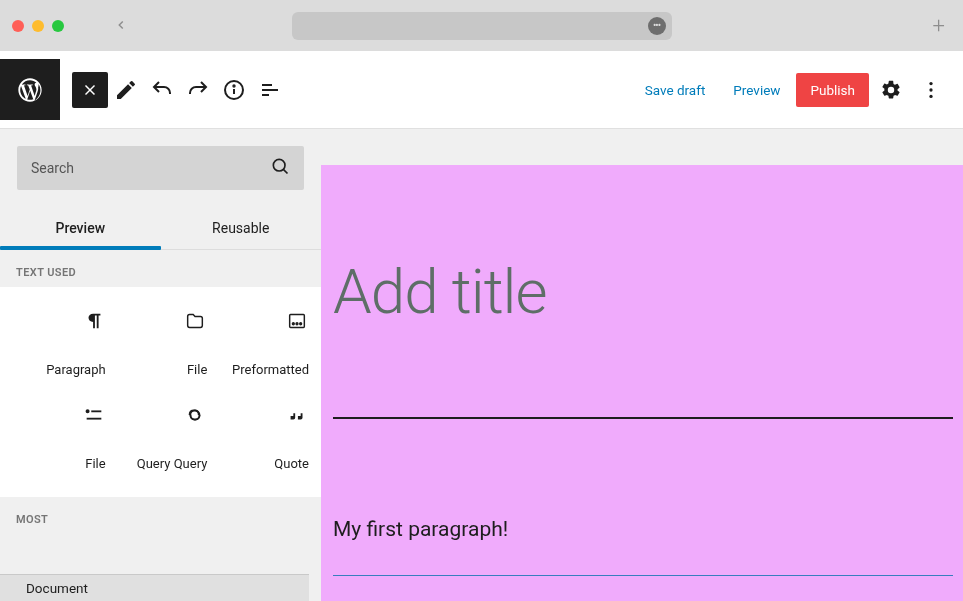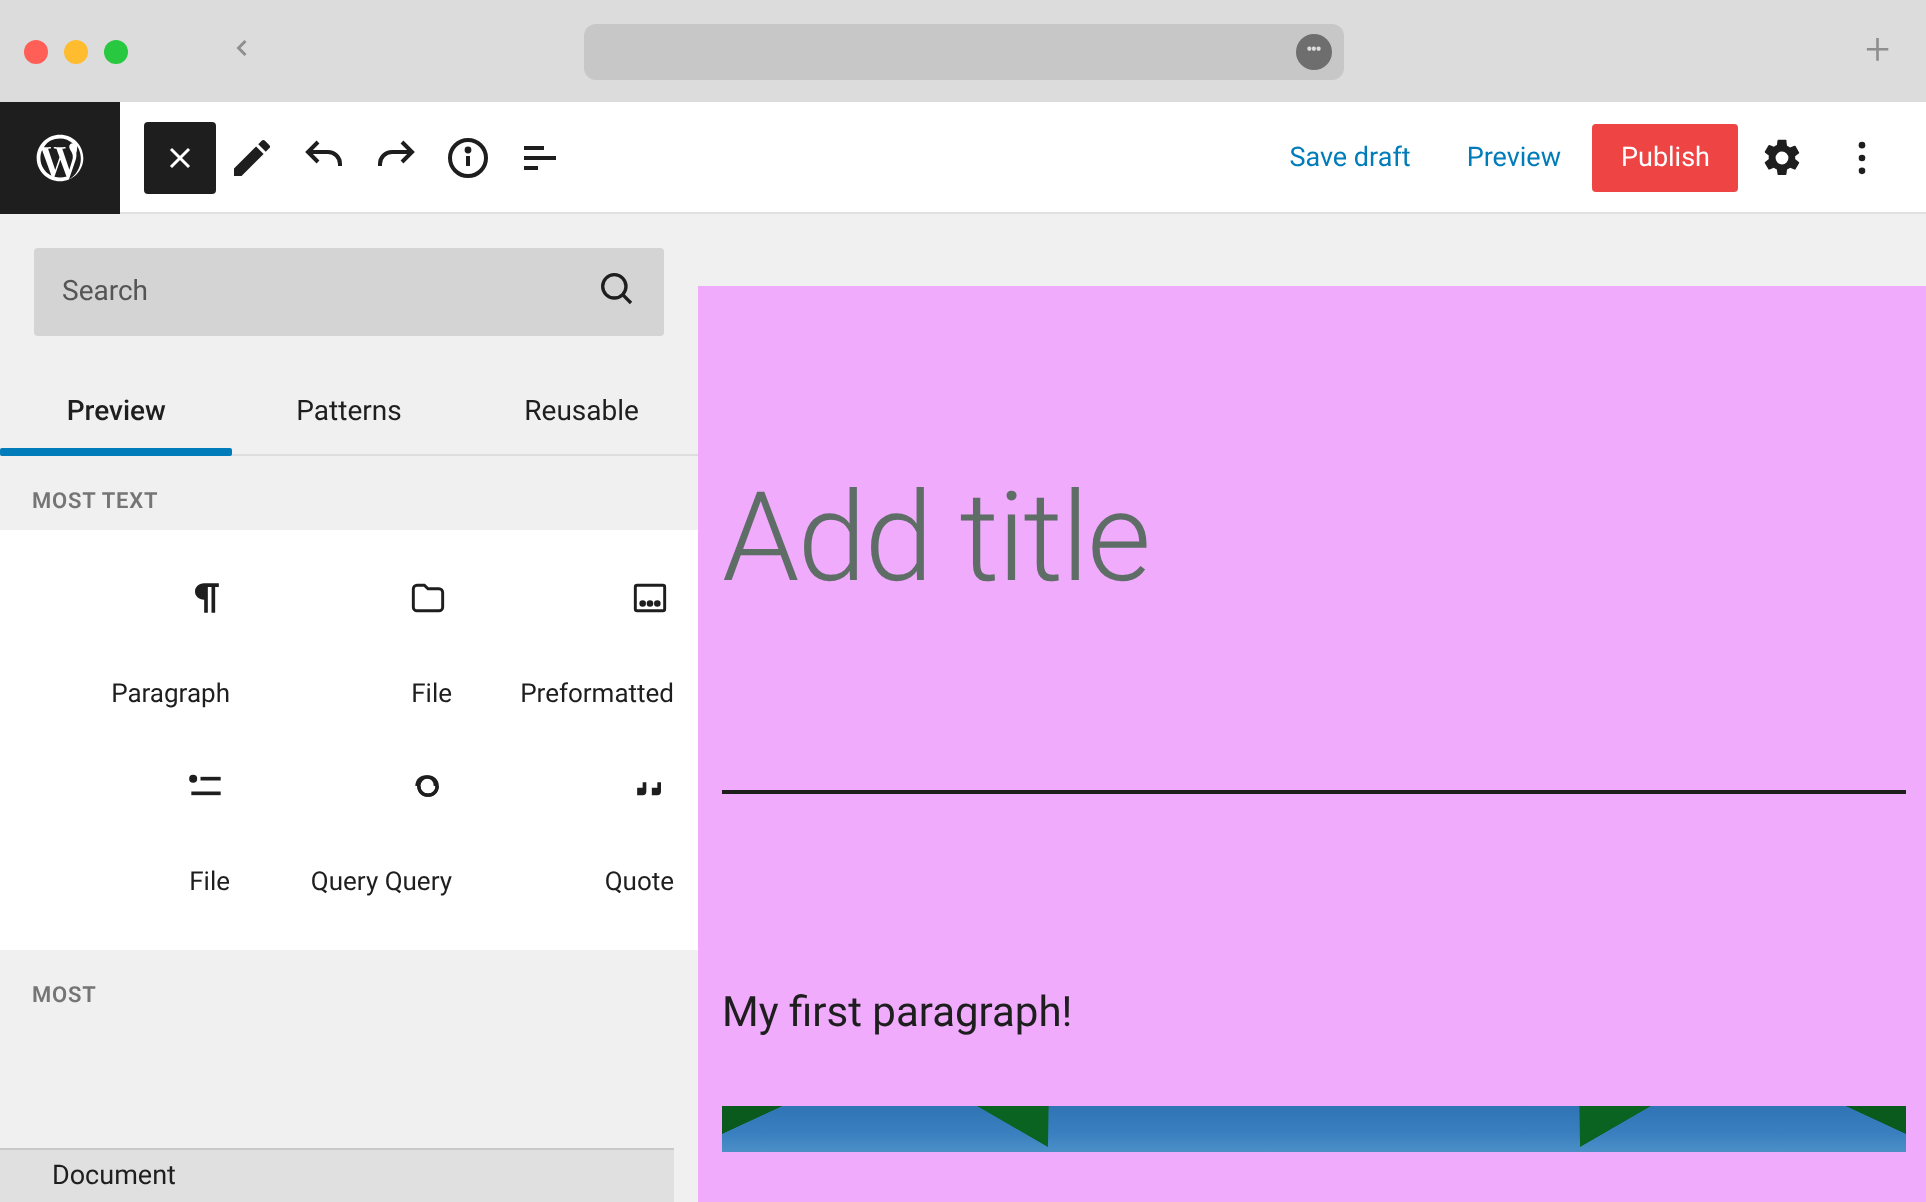--- a/index.html
+++ b/index.html
@@ -8,32 +8,32 @@
   .titlebar { height: 51px; background: #dcdcdc; display: flex; align-items: center; padding: 0 12px; position: relative; }
   .traffic-lights { display: flex; gap: 8px; }
   .tl { width: 12px; height: 12px; border-radius: 50%; }
   .tl-red { background: #ff5f57; }
   .tl-yellow { background: #febc2e; }
   .tl-green { background: #28c840; }
   .back-chevron { margin-left: 50px; color: #8e8e8e; font-size: 18px; }
   .url-bar { position: absolute; left: 50%; transform: translateX(-50%); width: 380px; height: 28px; background: #c7c7c7; border-radius: 6px; display:flex; align-items:center; justify-content:flex-end; padding:0 6px; }
   .url-ellipsis { width:18px; height:18px; background:#6e6e6e; border-radius:50%; display:flex; align-items:center; justify-content:center; color:#dcdcdc; font-size:10px; letter-spacing:-1px; }
   .plus-btn { position:absolute; right:18px; color:#8e8e8e; font-size:22px; font-weight:300; }
-  .toolbar { height: 56px; background: #ffffff; display: flex; align-items: center; padding: 0; border-bottom: 1px solid #e0e0e0; }
+  .toolbar { height: 78px; background: #ffffff; display: flex; align-items: center; padding: 0; border-bottom: 1px solid #e0e0e0; }
   .wp-logo { width: 60px; height: 61px; background: #1e1e1e; display:flex; align-items:center; justify-content:center; color:#fff; }
   .wp-logo svg { width:28px; height:28px; }
   .close-inserter { width: 36px; height: 36px; background: #1e1e1e; border-radius: 2px; margin-left: 12px; display:flex; align-items:center; justify-content:center; color:#fff; font-size:16px; cursor:pointer; }
   .tool-icon { width:36px; height:36px; display:flex; align-items:center; justify-content:center; color:#1e1e1e; cursor:pointer; }
   .tool-icon svg { width:24px; height:24px; }
   .toolbar-right { margin-left:auto; display:flex; align-items:center; gap:4px; padding-right:14px; }
   .link-btn { color:#007cba; font-size:13.5px; padding:8px 12px; cursor:pointer; }
   .publish-btn { background:#ef4444; color:#fff; font-size:13.5px; padding:9px 14px; border-radius:2px; cursor:pointer; }
   .gear-icon, .dots-icon { width:36px; height:36px; display:flex; align-items:center; justify-content:center; color:#1e1e1e; cursor:pointer; }
   .main { display:flex; flex:1; min-height:0; }
-  .inserter { width: 349px; background:#f0f0f0; display:flex; flex-direction:column; position:relative; }
+  .inserter { width: 321px; background:#f0f0f0; display:flex; flex-direction:column; position:relative; }
   .search-wrap { padding: 17px; }
   .search-box { background:#d4d4d4; height:44px; border-radius:2px; display:flex; align-items:center; padding:0 14px; }
   .search-box input { flex:1; background:transparent; border:none; outline:none; font-size:14px; color:#555; }
   .search-box input::placeholder { color:#555; }
   .search-icon { color:#1e1e1e; }
   .tabs { display:flex; border-bottom:1px solid #ddd; padding:0 0px; }
   .tab { flex:1; text-align:center; padding:13px 0 13px; font-size:14px; color:#1e1e1e; cursor:pointer; font-weight:400; }
   .tab.active { font-weight:500; position:relative; }
   .tab.active::after { content:""; position:absolute; left:0; right:0; bottom:-1px; height:4px; background:#007cba; border-radius: 1px; }
   .section-white { background:#fff; padding-bottom:8px; }
@@ -153,25 +153,24 @@
           <span class="search-icon">
             <svg width="20" height="20" viewBox="0 0 24 24" fill="none" stroke="currentColor" stroke-width="2">
                 <circle cx="11" cy="11" r="7"></circle>
                 <line x1="21" y1="21" x2="16" y2="16"></line>
               </svg>
           </span>
         </div>
       </div>
       <div class="tabs">
         <div class="tab active">Preview</div>
-        <div class="tab">Patterns</div>
         <div class="tab">Reusable</div>
       </div>
 
-      <div class="section-label">MOST TEXT</div>
+      <div class="section-label">TEXT USED</div>
       <div class="section-white">
         <div class="block-grid">
 
           <div class="block-item">
             <div class="block-icon">
               <svg width="22" height="22" viewBox="0 0 24 24" fill="currentColor">
                   <path d="M11 4H19V6H17V20H15V6H13V20H11V13C8 13 6 11 6 8.5S8 4 11 4z"></path>
                 </svg>
             </div>
             <span class="block-label">Paragraph</span>

